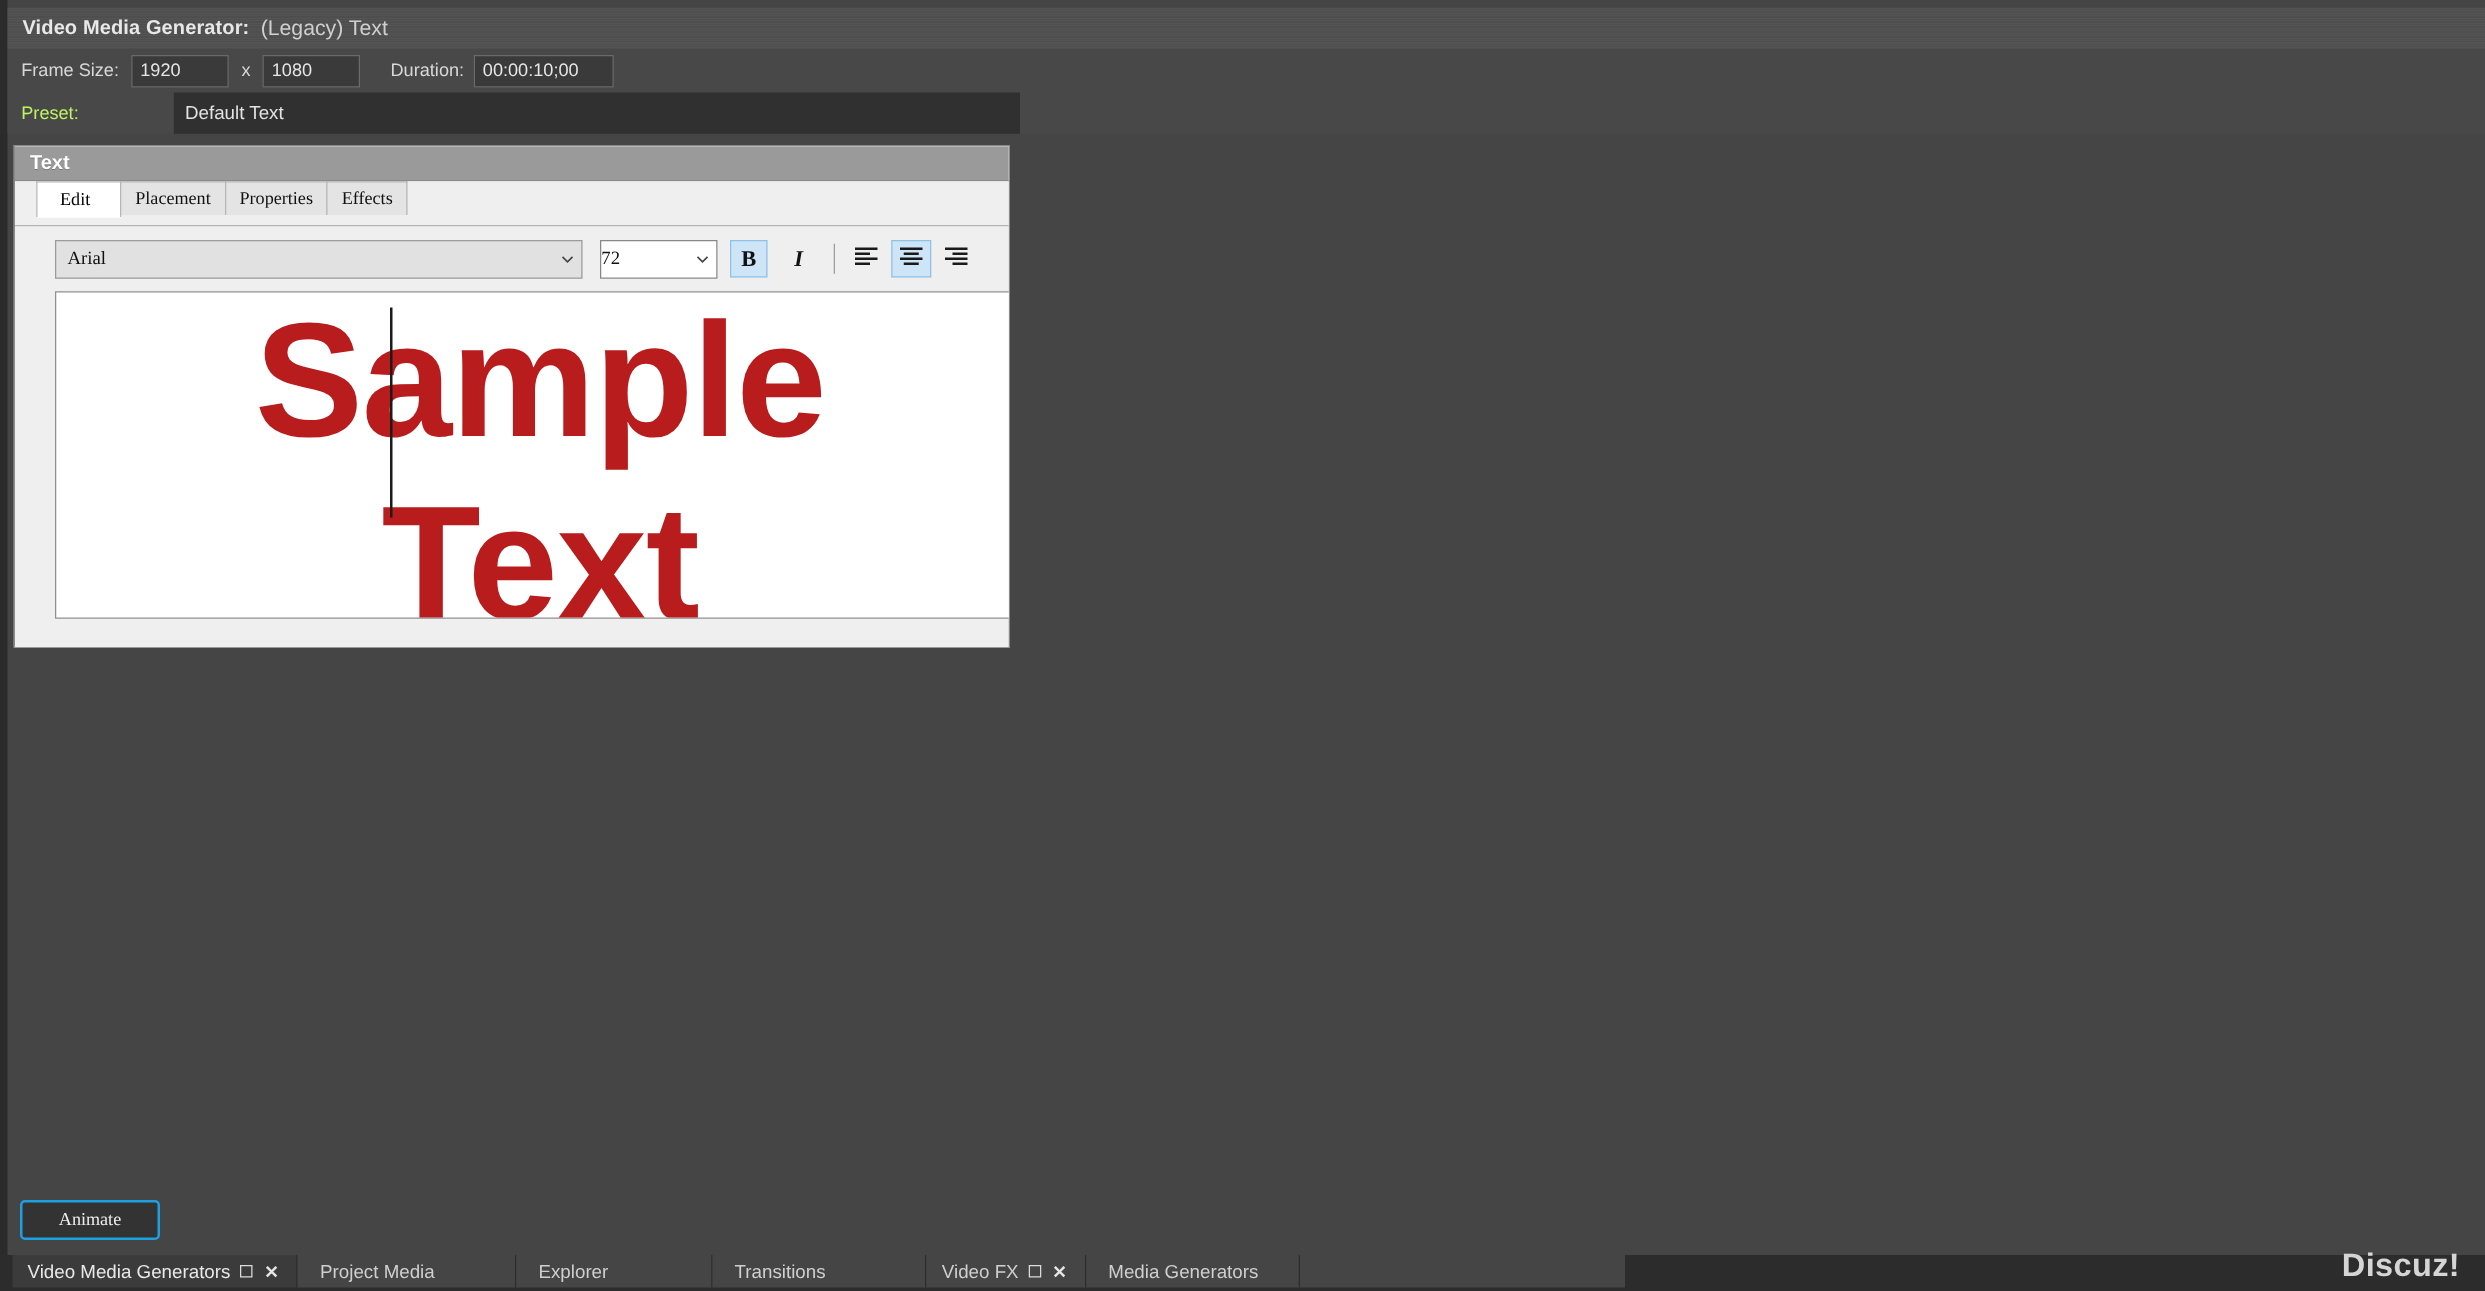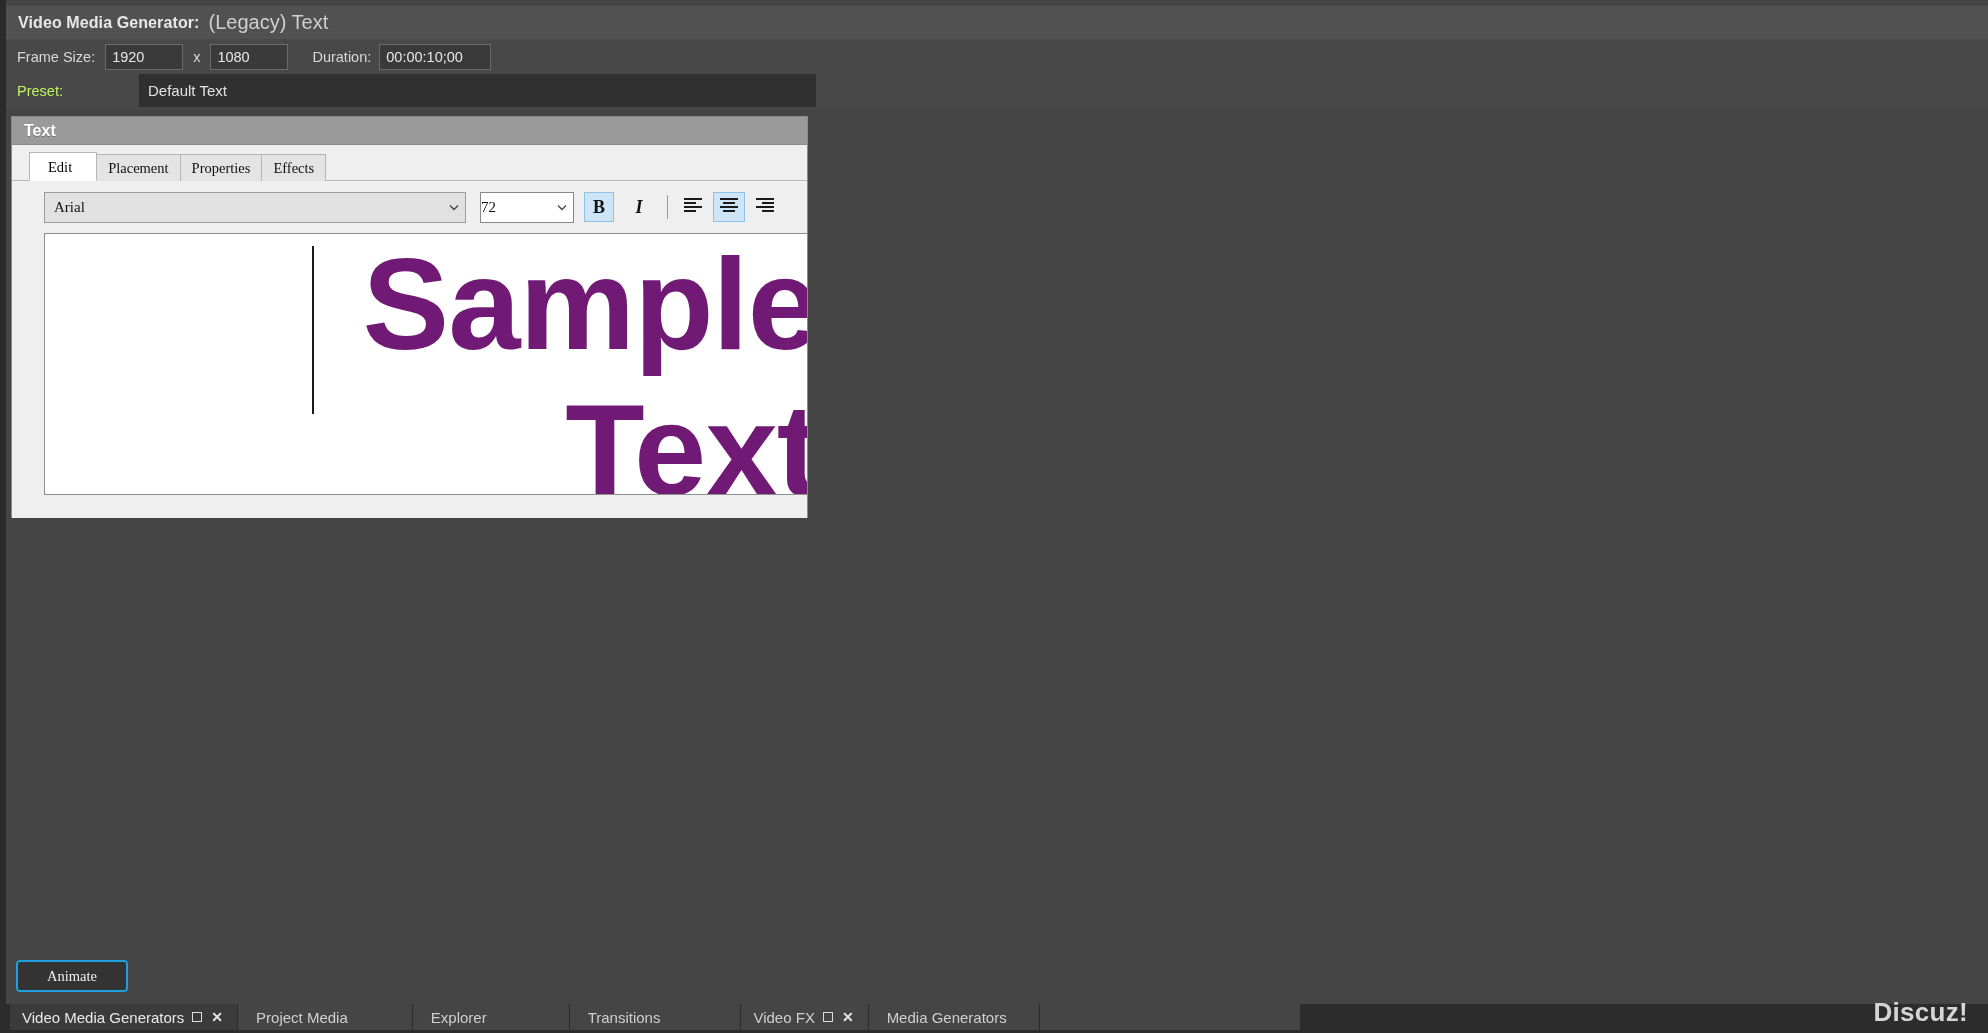--- a/index.html
+++ b/index.html
@@ -40,21 +40,21 @@
     padding-left: 12px;
   }
   .gen-title-strong {
     color: #e8e8e8;
     font-size: 16px;
     font-weight: bold;
     letter-spacing: .1px;
   }
   .gen-title-sub {
     color: #cfcfcf;
-    font-size: 20px;
+    font-size: 17px;
     margin-left: 9px;
   }
 
   .gen-row2 {
     position: absolute;
     left: 6px; top: 39px;
     width: 1982px; height: 35px;
     background: #484848;
     display: flex;
     align-items: center;
@@ -125,21 +125,21 @@
     font-weight: bold;
     text-shadow: 0 1px 0 rgba(0,0,0,.25);
   }
 
   
   .tabstrip {
     position: relative;
     height: 36px;
     background: #efefef;
     display: flex;
-    align-items: flex-end;
+    align-items: flex-start;
     padding-left: 17px;
   }
   .tabstrip::after {
     content: "";
     position: absolute;
     left: 0; right: 0; bottom: 0;
     height: 1px;
     background: #b6b6b6;
   }
   .tab {
@@ -246,26 +246,26 @@
     height: 262px;
     background: #ffffff;
     border: 1px solid #8f8f8f;
     position: relative;
     overflow: hidden;
   }
   .sample-text {
     position: absolute;
     left: 0; right: 0;
     top: -2px;
-    text-align: right;
+    text-align: center;
     font-family: "Liberation Sans", sans-serif;
     font-weight: bold;
     font-size: 130px;
     line-height: 1.12;
-    color: #701a75;
+    color: #b91c1c;
     letter-spacing: -1px;
     white-space: pre;
   }
   .caret {
     position: absolute;
     left: 267px;
     top: 12px;
     width: 2px;
     height: 168px;
     background: #1b1b1b;

